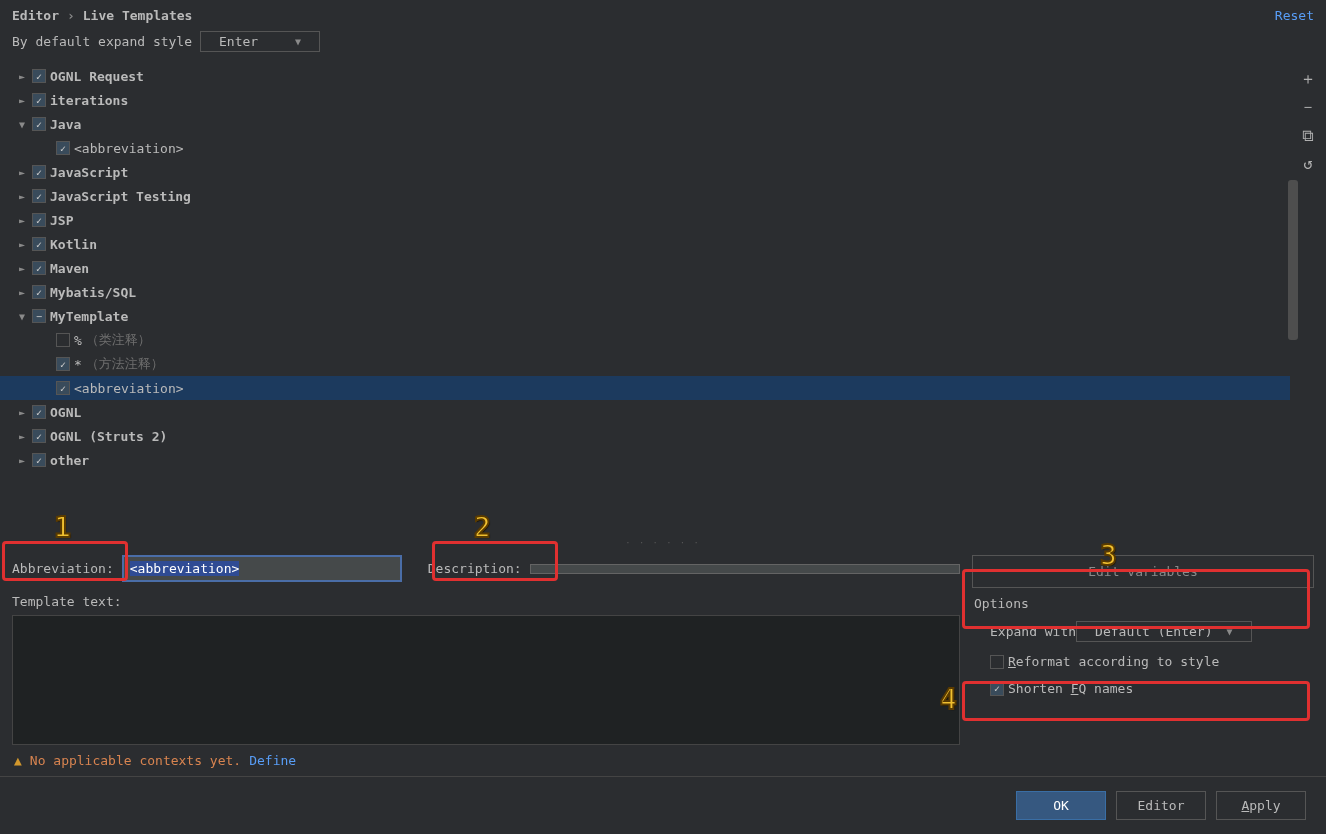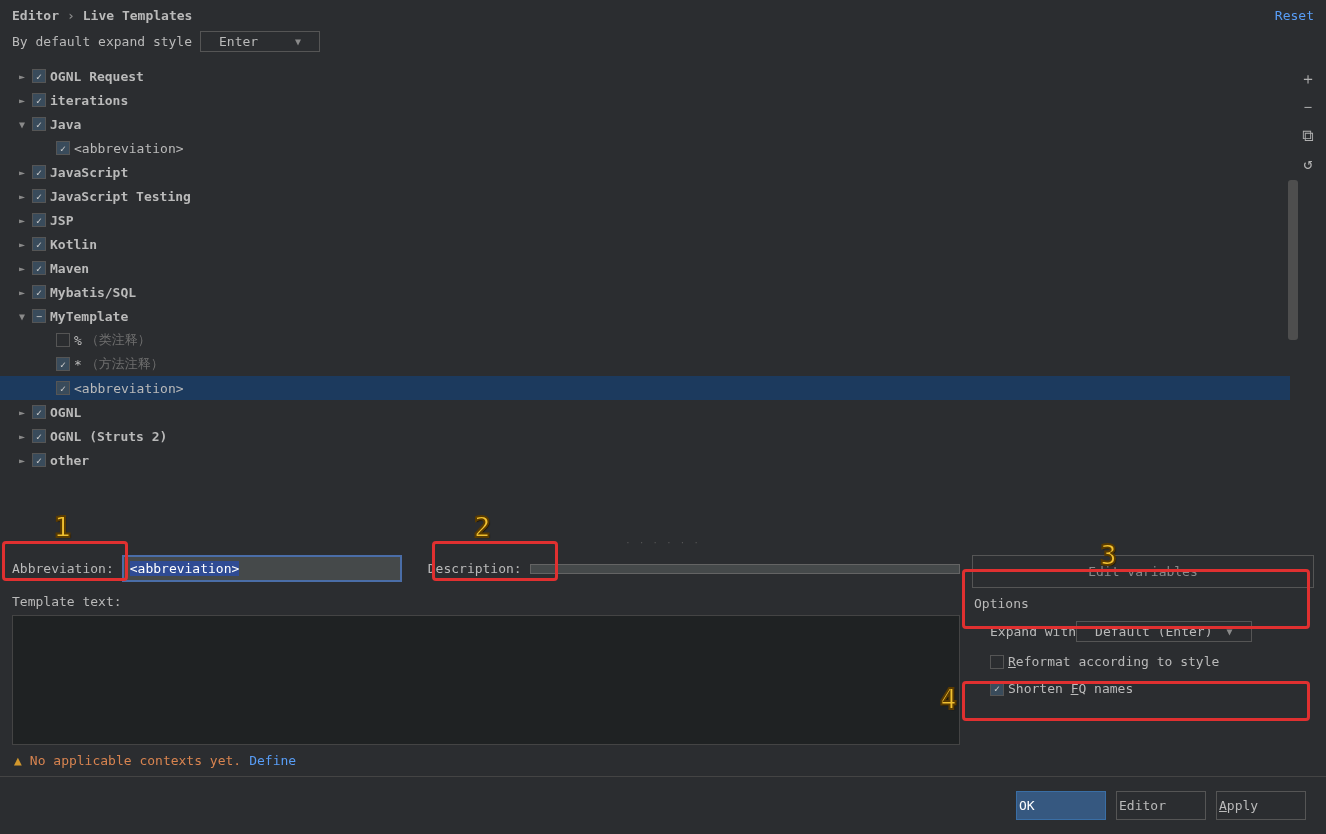--- a/index.html
+++ b/index.html
@@ -62,21 +62,21 @@
   .opt-row{display:flex;align-items:center;gap:0;padding:2px 18px}
   .opt-row .chk{margin-right:4px}
   .under{text-decoration:underline}
 
   .warning-row{display:flex;align-items:center;gap:8px;padding:8px 14px}
   .warn-ic{color:var(--warn)}
   .warn-txt{color:#d88450}
   .define{color:var(--link);cursor:pointer}
 
   .dialog-btns{display:flex;gap:10px;justify-content:flex-end;padding:14px 20px;border-top:1px solid #444}
-  .btn{min-width:90px;text-align:left;padding:6px 2px;border:1px solid var(--border);cursor:pointer}
+  .btn{min-width:90px;text-align:center;padding:6px 2px;border:1px solid var(--border);cursor:pointer}
   .btn.primary{background:#365880;border-color:#3a6ea5;color:#fff}
   .btn.default{color:var(--text)}
 
   
   .annot{position:relative}
   .callout{position:absolute;border:3px solid var(--red);border-radius:4px;pointer-events:none}
   .num{position:absolute;font-weight:900;font-size:28px;color:var(--yellow);
     -webkit-text-stroke:2px #5a3b00;text-shadow:1px 1px 1px #000;pointer-events:none}
 
 </style>

